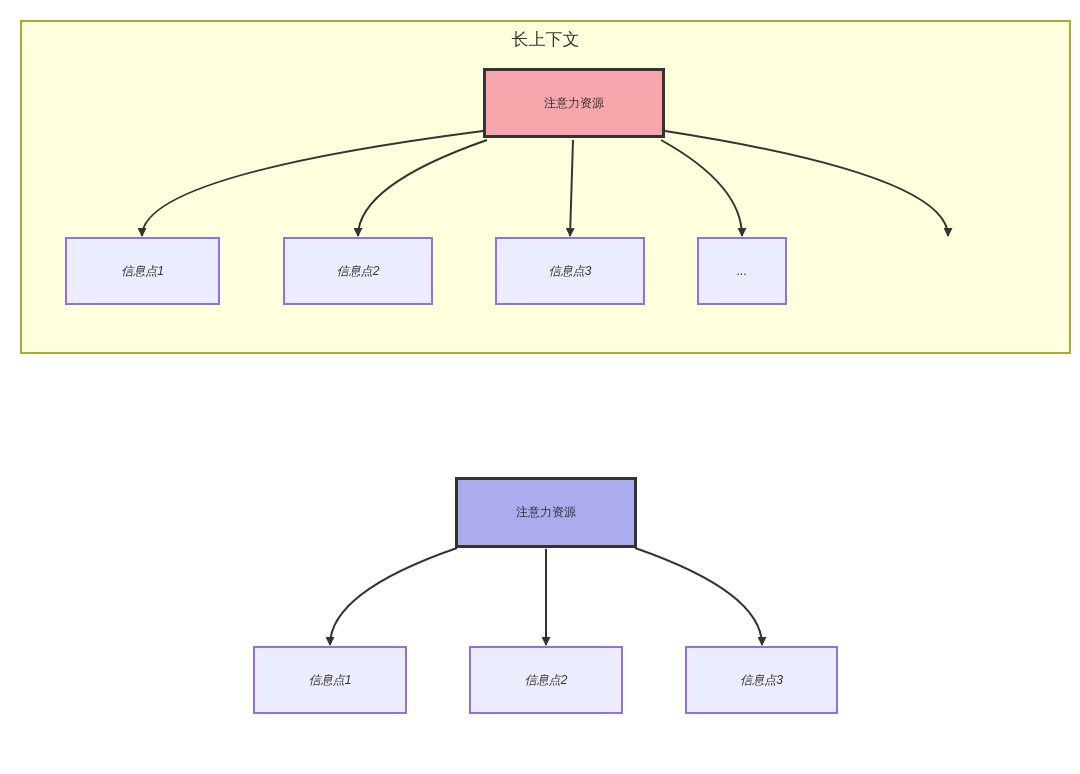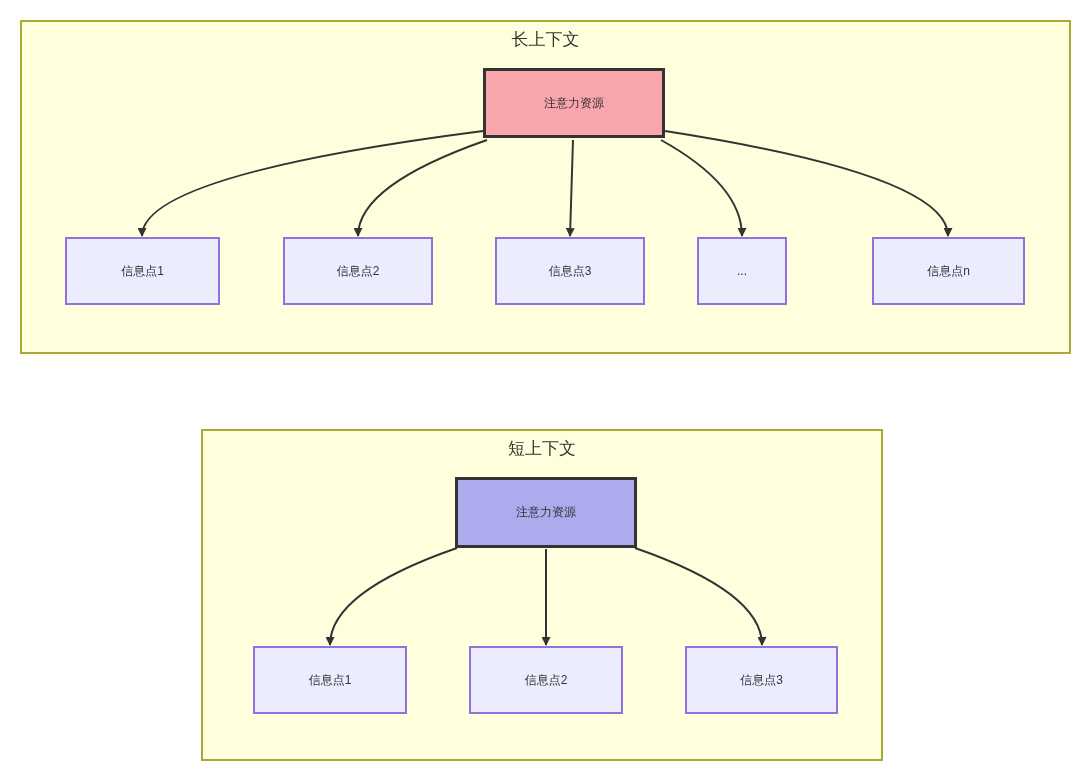--- a/index.html
+++ b/index.html
@@ -45,20 +45,21 @@
     text-align: center;
   }
   .attention-node {
     border: 3px solid var(--attn-border);
   }
   .attention-node.long { background: var(--attn-long-fill); }
   .attention-node.short { background: var(--attn-short-fill); }
   .info-node {
     background: var(--node-fill);
     border: 2px solid var(--node-border);
+    font-style: italic;
   }
   svg.edge-layer {
     position: absolute;
     left: 0;
     top: 0;
     pointer-events: none;
   }
   path.edge {
     fill: none;
     stroke: var(--arrow);
@@ -68,23 +69,20 @@
 </style>
 </head>
 <body>
 
 <div class="canvas">
 
   <div class="cluster" style="left:20px; top:20px; width:1051px; height:334px;">
     <div class="cluster-title">长上下文</div>
   </div>
 
-  <div class="cluster" style="left:201px; top:429px; width:682px; height:332px;">
-    <div class="cluster-title">短上下文</div>
-  </div>
 
   <svg class="edge-layer" width="1080" height="774" viewBox="0 0 1080 774">
     <defs>
       <marker id="arrowhead" markerWidth="9" markerHeight="9" refX="8" refY="4.5" orient="auto" markerUnits="userSpaceOnUse">
         <path class="arrowhead-shape" d="M0,0 L9,4.5 L0,9 z"></path>
       </marker>
     </defs>
 
     <path class="edge" d="M483,131 Q142,175 142,236" marker-end="url(#arrowhead)"></path>
     <path class="edge" d="M487,140 Q358,185 358,236" marker-end="url(#arrowhead)"></path>
@@ -96,21 +94,20 @@
     <path class="edge" d="M546,549 L546,645" marker-end="url(#arrowhead)"></path>
     <path class="edge" d="M635,548 Q762,592 762,645" marker-end="url(#arrowhead)"></path>
   </svg>
 
   <div class="node attention-node long" style="left:483px; top:68px; width:182px; height:70px;">注意力资源</div>
 
   <div class="node info-node" style="left:65px; top:237px; width:155px; height:68px;">信息点1</div>
   <div class="node info-node" style="left:283px; top:237px; width:150px; height:68px;">信息点2</div>
   <div class="node info-node" style="left:495px; top:237px; width:150px; height:68px;">信息点3</div>
   <div class="node info-node" style="left:697px; top:237px; width:90px; height:68px;">...</div>
-  <div class="node info-node" style="left:872px; top:237px; width:153px; height:68px;">信息点n</div>
 
   <div class="node attention-node short" style="left:455px; top:477px; width:182px; height:71px;">注意力资源</div>
 
   <div class="node info-node" style="left:253px; top:646px; width:154px; height:68px;">信息点1</div>
   <div class="node info-node" style="left:469px; top:646px; width:154px; height:68px;">信息点2</div>
   <div class="node info-node" style="left:685px; top:646px; width:153px; height:68px;">信息点3</div>
 
 </div>
 
 </body></html>

